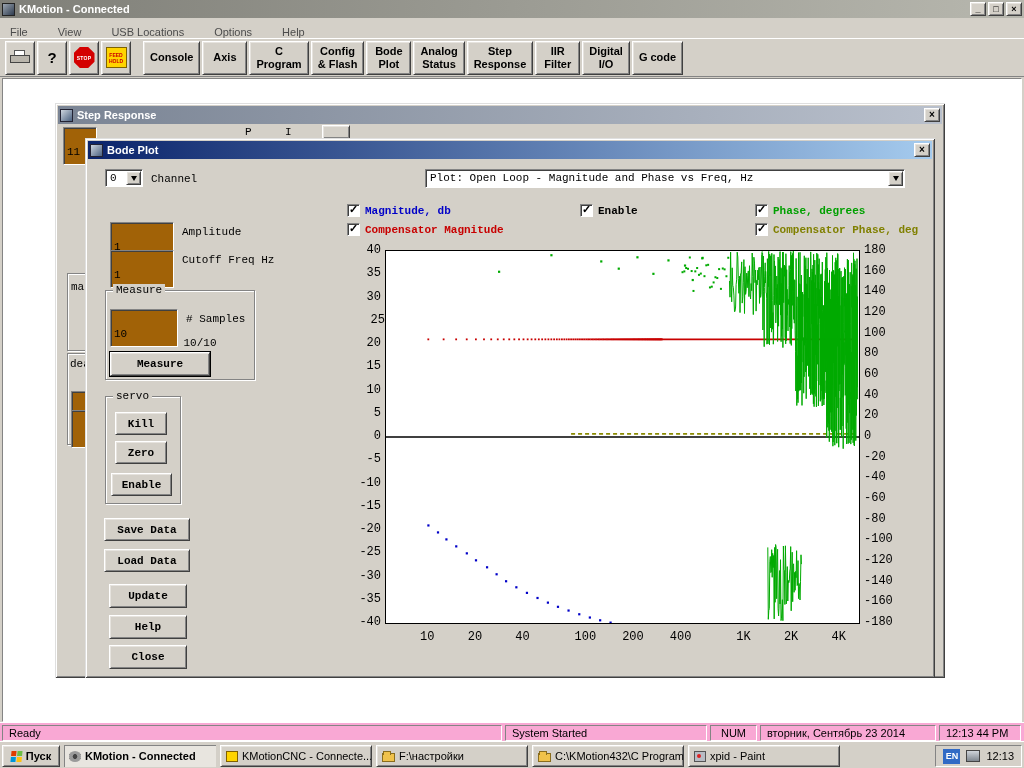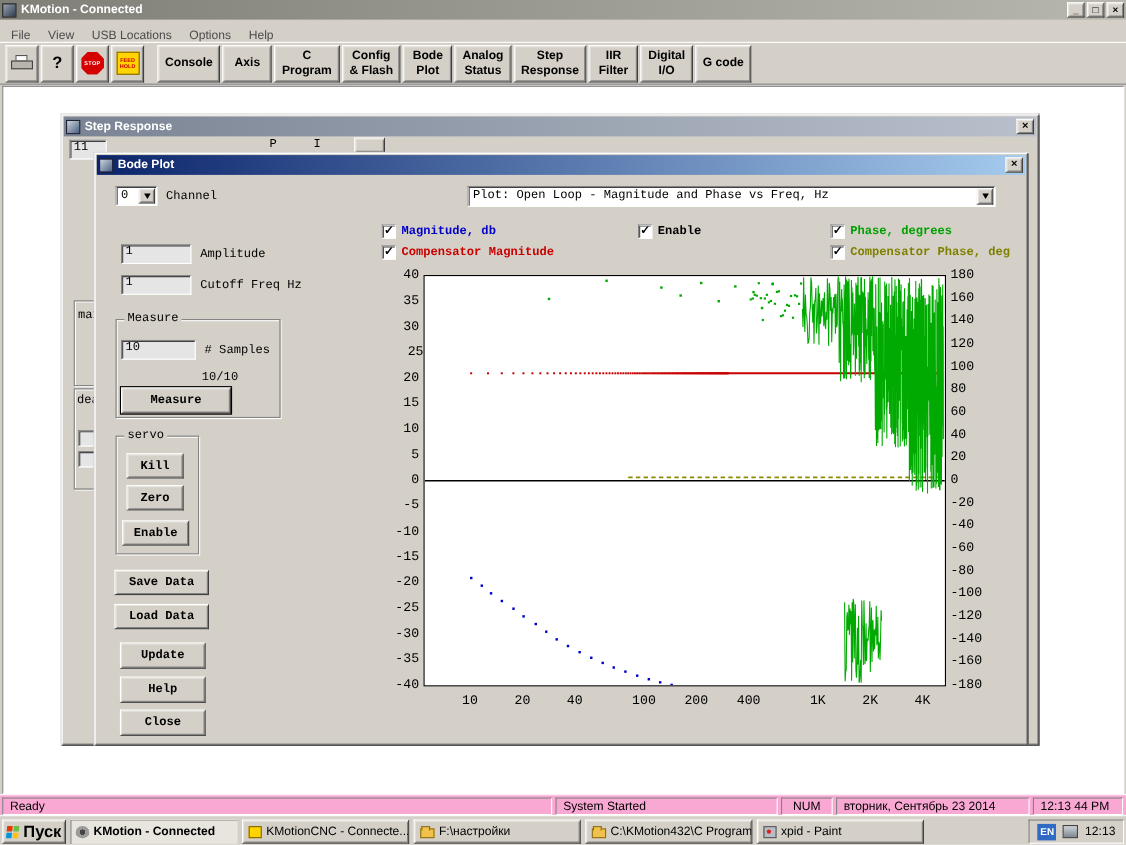--- a/index.html
+++ b/index.html
@@ -3,32 +3,32 @@
 <meta charset="utf-8">
 <style>
   *{margin:0;padding:0;box-sizing:border-box;font-family:"Liberation Sans",sans-serif;}
   body{width:1024px;height:768px;}
   .screen{position:relative;width:1024px;height:768px;background:#d4d0c8;overflow:hidden;}
 
   
   .btn3d{background:#d4d0c8;border:1px solid;border-color:#ffffff #404040 #404040 #ffffff;
          box-shadow:inset 1px 1px 0 #e6e3de, inset -1px -1px 0 #848484;}
   .pressed{border-color:#404040 #ffffff #ffffff #404040;box-shadow:inset 1px 1px 0 #848484;background:#e8e5df;}
-  .edit{background:#e5e5e5;border:1px solid;border-color:#848484 #ffffff #ffffff #848484;
-        box-shadow:inset 1px 1px 0 #404040;font:11px "Liberation Mono",monospace;padding:0 3px;}
+  .edit{background:#a16207;border:1px solid;border-color:#848484 #ffffff #ffffff #848484;
+        box-shadow:inset 1px 1px 0 #404040;font:11px "Liberation Mono",monospace;padding:18px 3px;}
   .etched{border:1px solid #848484;box-shadow:inset 1px 1px 0 #ffffff, 1px 1px 0 #ffffff;}
 
   
   .app-titlebar{position:absolute;left:0;top:0;width:1024px;height:18px;
     background:linear-gradient(to right,#7f7f78,#b7b7ae);display:flex;align-items:center;padding:0 2px;}
   .app-icon{width:13px;height:13px;background:linear-gradient(135deg,#9aa4b0,#2e3b4e);border:1px solid #222;}
   .app-title{color:#fff;font-weight:bold;font-size:11px;margin-left:4px;flex:1;}
   .win-ctl{width:16px;height:14px;margin-left:2px;font-size:9px;font-weight:bold;line-height:12px;text-align:center;color:#000;}
 
-  .menubar{position:absolute;left:0;top:18px;width:1024px;height:29px;background:#d4d0c8;display:flex;align-items:center;padding-left:2px;border-bottom:1px solid #aaa69e;}
+  .menubar{position:absolute;left:0;top:18px;width:1024px;height:29px;background:#d4d0c8;display:flex;align-items:center;padding-left:2px;border-bottom:1px solid #aaa69e;gap:14px;}
   .menu-item{font-size:11px;color:#4c4c4c;padding:2px 8px;}
 
   .toolbar{position:absolute;left:0;top:38px;width:1024px;height:39px;background:#d4d0c8;border-top:1px solid #fff;border-bottom:1px solid #848484;display:flex;align-items:center;padding-left:5px;gap:2px;}
   .tb-icon-btn{width:30px;height:34px;display:flex;align-items:center;justify-content:center;}
   .printer-body{width:20px;height:15px;position:relative;}
   .printer-body .paper{position:absolute;left:4px;top:0;width:11px;height:6px;background:#fff;border:1px solid #555;}
   .printer-body .base{position:absolute;left:0;top:5px;width:20px;height:8px;background:#b9b5ac;border:1px solid #444;}
   .help-glyph{font-size:15px;font-weight:bold;color:#000;}
   .stop-octagon{width:21px;height:21px;background:#d40000;clip-path:polygon(30% 0,70% 0,100% 30%,100% 70%,70% 100%,30% 100%,0 70%,0 30%);
     color:#fff;font-size:5px;font-weight:bold;display:flex;align-items:center;justify-content:center;letter-spacing:.3px;}
@@ -74,21 +74,21 @@
   .chart-zone{position:absolute;left:262px;top:112px;width:566px;height:404px;}
   .plot{position:absolute;left:38px;top:0;width:475px;height:374px;background:#fff;border:1px solid #000;overflow:hidden;}
   .tick{position:absolute;font:12px "Liberation Mono",monospace;color:#000;white-space:nowrap;}
 
   
   .statusbar{position:absolute;left:0;top:722px;width:1024px;height:19px;background:#f9a8d4;border-top:1px solid #fff;font-size:11px;}
   .sb-pane{position:absolute;top:2px;height:16px;border:1px solid;border-color:#848484 #ffffff #ffffff #848484;padding:1px 6px;white-space:nowrap;overflow:hidden;}
 
   
   .taskbar{position:absolute;left:0;top:741px;width:1024px;height:27px;background:#d4d0c8;border-top:1px solid #fff;}
-  .start-btn{position:absolute;left:2px;top:3px;width:58px;height:22px;display:flex;align-items:center;justify-content:center;gap:4px;font-weight:bold;font-size:15px;}
+  .start-btn{position:absolute;left:2px;top:3px;width:58px;height:22px;display:flex;align-items:center;justify-content:center;gap:4px;font-weight:bold;font-size:11px;}
   .winflag{width:11px;height:11px;display:grid;grid-template-columns:5px 5px;grid-template-rows:5px 5px;gap:1px;transform:skewX(-6deg);}
   .winflag i{display:block;}
   .task{position:absolute;top:3px;height:22px;width:152px;display:flex;align-items:center;gap:4px;padding:0 5px;font-size:11px;white-space:nowrap;overflow:hidden;}
   .task.active{font-weight:bold;}
   .ticon{width:13px;height:11px;flex:0 0 auto;}
   .ticon.gear{background:radial-gradient(circle at 50% 50%, #444 30%, #9a9a9a 31%, #9a9a9a 70%, #555 71%);border-radius:50%;width:12px;height:11px;}
   .ticon.cnc{background:#ffd400;border:1px solid #806000;width:12px;height:11px;}
   .ticon.folder{position:relative;background:#f0c24b;border:1px solid #8a6d1d;height:9px;margin-top:2px;}
   .ticon.folder::before{content:"";position:absolute;left:0;top:-3px;width:6px;height:3px;background:#f0c24b;border:1px solid #8a6d1d;border-bottom:none;}
   .ticon.paint{background:#b8bcc4;border:1px solid #555;width:12px;height:11px;position:relative;}

